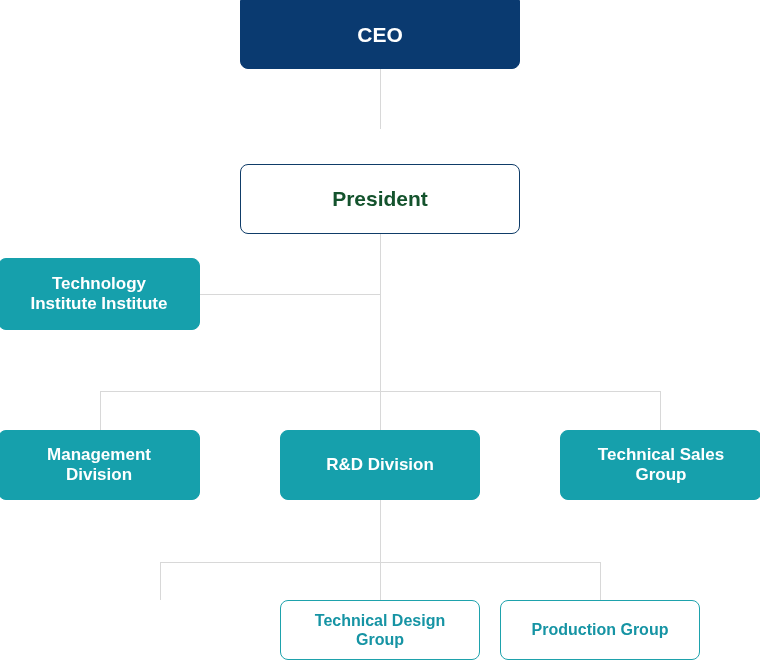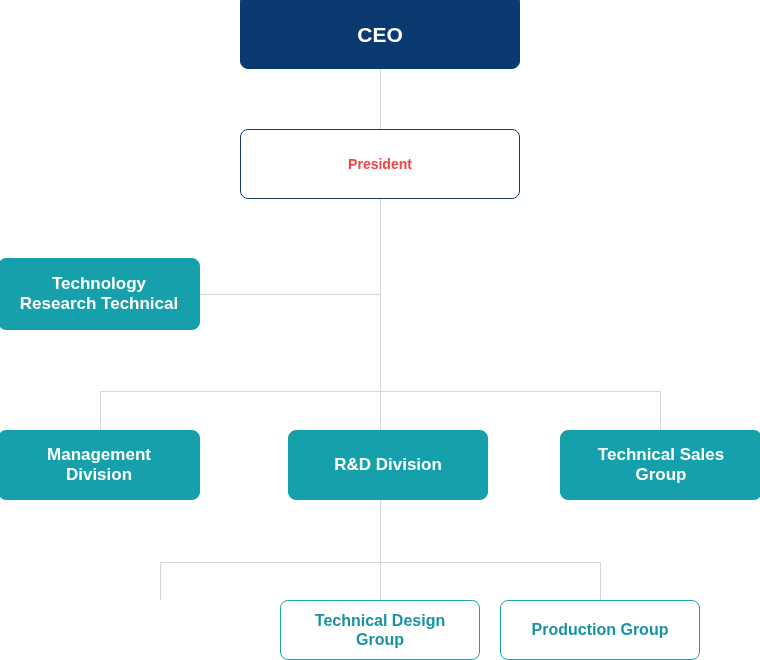--- a/index.html
+++ b/index.html
@@ -53,24 +53,25 @@
     background: #0a3a70;
     color: #ffffff;
     font-size: 21px;
     font-weight: bold;
     border: 1px solid #0a3a70;
   }
 
   
   .node.lvl-president {
     background: #ffffff;
-    color: #ef4444;
-    font-size: 14px;
+    color: #14532d;
+    font-size: 21px;
     font-weight: bold;
     border: 1.5px solid #0f3c68;
+    margin-top: 35px;
   }
 
   
   .node.lvl-teal {
     background: #16a0ac;
     color: #ffffff;
     font-size: 17px;
     font-weight: bold;
     border: 1px solid #16a0ac;
   }
@@ -112,29 +113,29 @@
   <div class="node lvl-ceo" style="left:240px; top:0px; width:280px; height:69px; border-top-left-radius:0; border-top-right-radius:0;">
     <span class="node-label">CEO</span>
   </div>
 
   <div class="node lvl-president" style="left:240px; top:129px; width:280px; height:70px;">
     <span class="node-label">President</span>
   </div>
 
   <div class="node lvl-teal" style="left:-2px; top:258px; width:202px; height:72px;">
     <span class="node-label">Technology
-Research Technical</span>
+Institute Institute</span>
   </div>
 
   <div class="node lvl-teal" style="left:-2px; top:430px; width:202px; height:70px;">
     <span class="node-label">Management
 Division</span>
   </div>
 
-  <div class="node lvl-teal" style="left:288px; top:430px; width:200px; height:70px;text-align:center;">
+  <div class="node lvl-teal" style="left:280px; top:430px; width:200px; height:70px;text-align:center;">
     <span class="node-label">R&amp;D Division</span>
   </div>
 
   <div class="node lvl-teal" style="left:560px; top:430px; width:202px; height:70px;">
     <span class="node-label">Technical Sales
 Group</span>
   </div>
 
 
   <div class="node lvl-teal-outline" style="left:280px; top:600px; width:200px; height:60px;">

